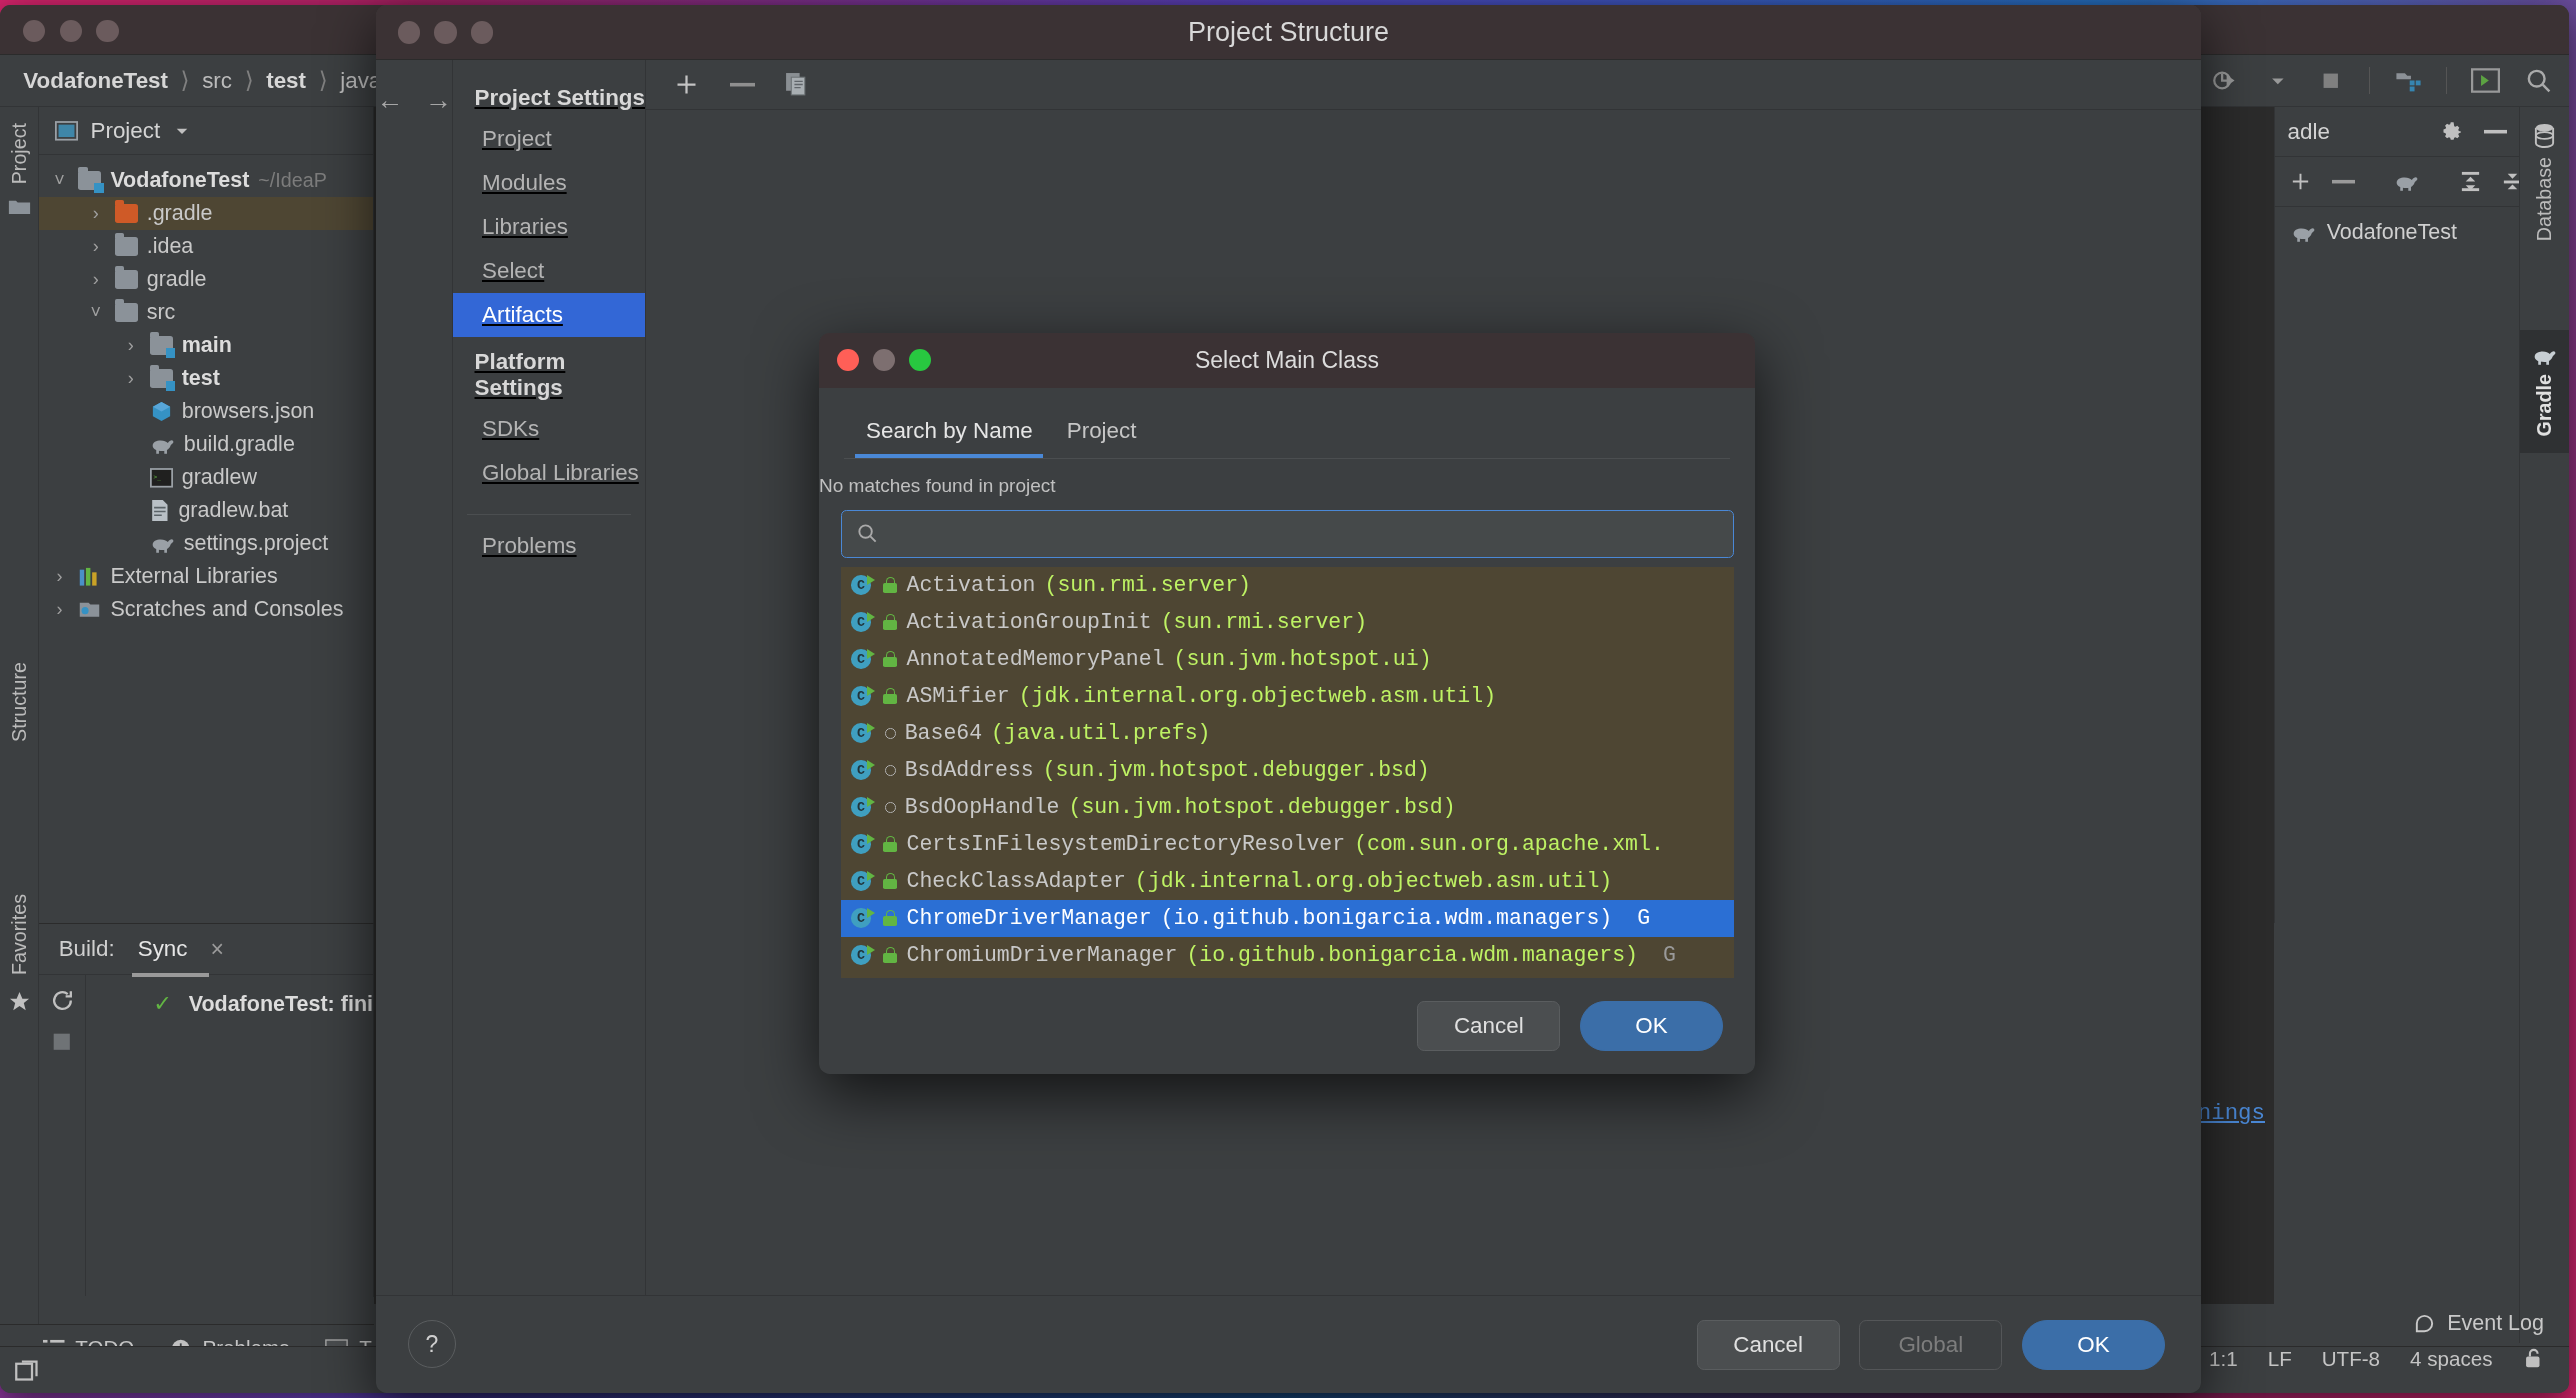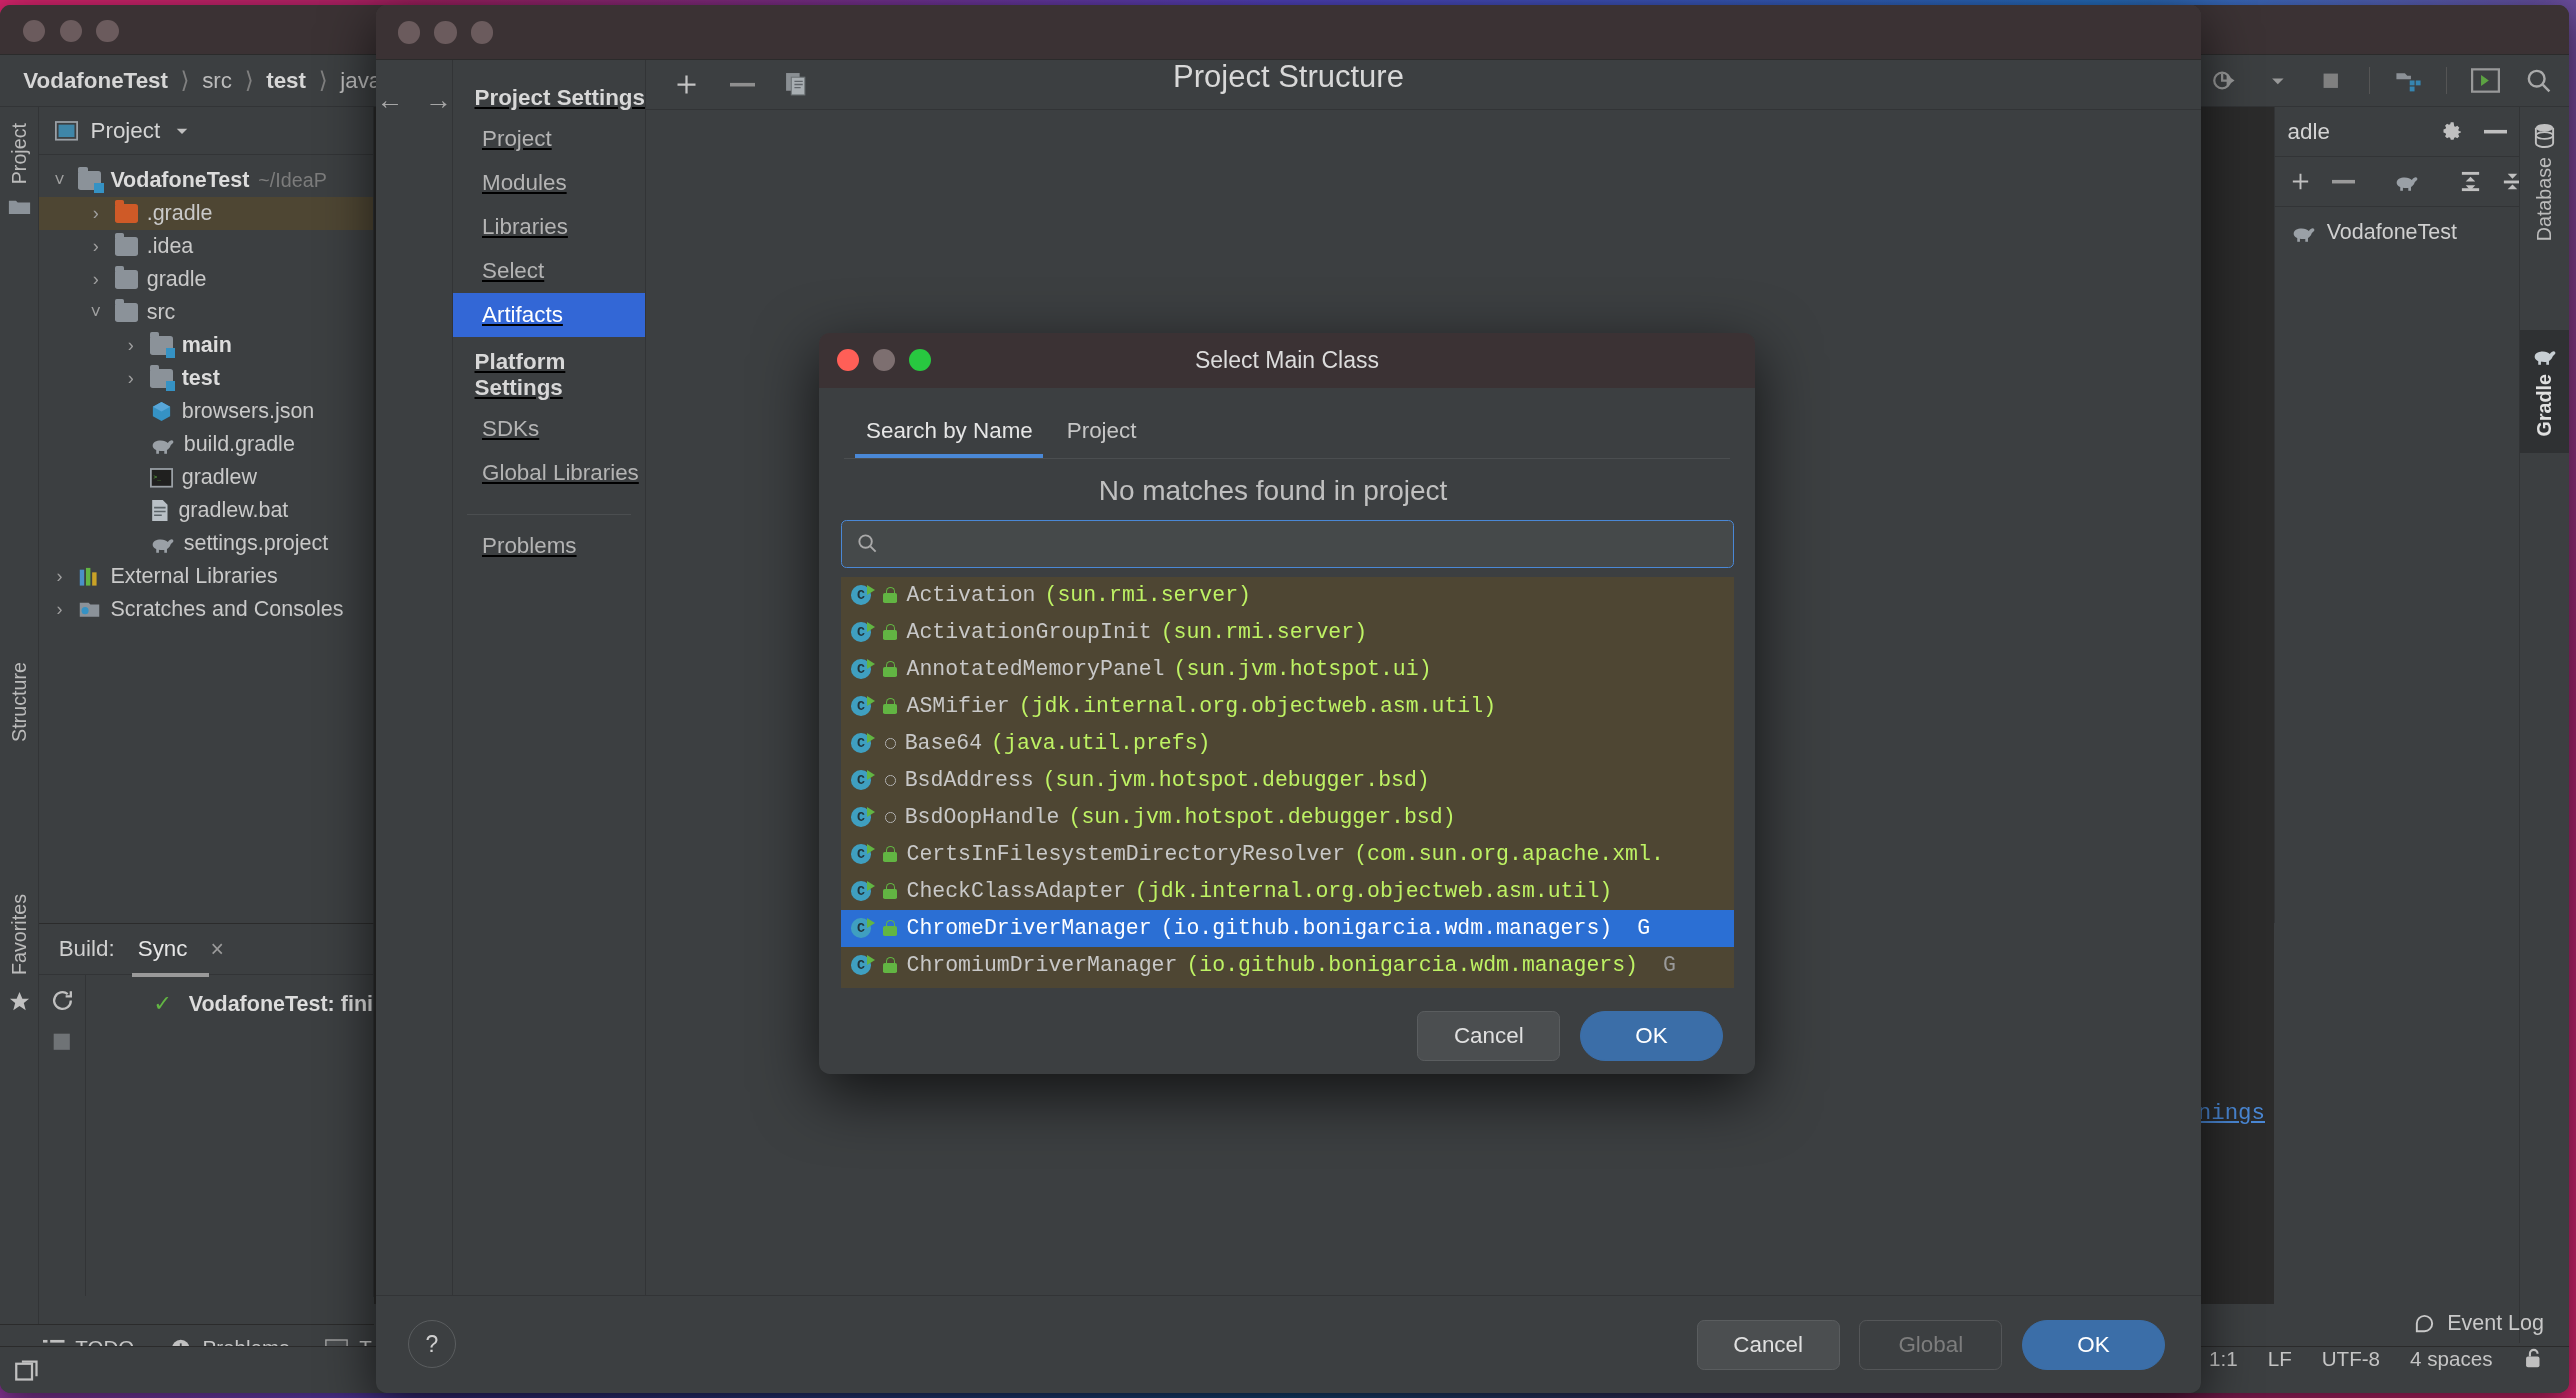--- a/index.html
+++ b/index.html
@@ -138,21 +138,21 @@
   .ps-window {
     position: absolute; left: 376px; top: 5.4px; width: 1825px; height: 1388px;
     background: #3c3f41; border-radius: 10.7px; overflow: hidden;
     box-shadow: 0 16px 54px rgba(0,0,0,.65);
   }
   .ps-titlebar { height: 55px; background:#3b3234; position:relative; border-bottom:0.9px solid #2b2b2b;}
   .ps-titlebar .traffic { left: 21.5px; top: 16px; }
   .ps-titlebar .dot { background:#6b5b5d; }
   .ps-title {
     position:absolute; left:0; right:0; top:0; height:55px; line-height:55px;
-    text-align:center; color:#d8d8d8; font-size: 31px; margin-top: 44px;
+    text-align:center; color:#d8d8d8; font-size: 27px;
   }
   .ps-body { position:absolute; left:0; top:55px; right:0; bottom:98px; display:flex; }
   .ps-nav { width: 77px; border-right:0.9px solid #323436; padding-top: 19.7px; display:flex; flex-direction:column; align-items:center; gap:0;}
   .nav-arrows { display:flex; gap: 21.5px; padding-top: 5.4px; }
   .ps-sidebar { width: 193px; border-right:0.9px solid #323436; padding-top: 12.5px; text-decoration: underline; }
   .ps-group { color:#d8d8d8; font-weight:bold; font-size:22.4px; padding: 12.5px 0 5.4px 21.5px; }
   .ps-item { color:#b4b4b4; font-size:22.4px; padding: 9px 0 9px 29px; }
   .ps-item.sel { background:#3367d6; color:#ffffff; }
   .ps-divider { height:0.9px; background:#4b4e50; margin: 19.7px 14.3px 9px 14.3px; }
   .ps-detail { flex:1; display:flex; flex-direction:column; }
@@ -184,21 +184,21 @@
   .smc-titlebar .traffic { left: 18px; top: 16px; gap: 13.4px; }
   .smc-titlebar .dot.red { background:#ff5f57; }
   .smc-titlebar .dot.yellow { background:#7d6f70; }
   .smc-titlebar .dot.green { background:#28c840; }
   .smc-title { position:absolute; left:0; right:0; top:0; height:55px; line-height:55px; text-align:center; color:#dcdcdc; font-size:23px; }
   .smc-tabs { display:flex; gap: 34px; padding: 30px 0 0 47px; }
   .smc-tab { color:#c6c6c6; font-size:22.4px; padding-bottom: 14.3px; position:relative; }
   .smc-tab.active { color:#e6e6e6; }
   .smc-tab.active::after { content:''; position:absolute; left:-10.7px; right:-10.7px; bottom:0; height: 4.5px; background:#4a88d6; }
   .smc-tabline { height:0.9px; background:#4b4e50; margin: 0 25px; }
-  .smc-nomatch { text-align:center; color:#c0c0c0; font-size:28px; padding: 16px 28px 0 0; }
+  .smc-nomatch { text-align:left; color:#c0c0c0; font-size:19px; padding: 16px 28px 0 0; }
   .smc-search {
     margin: 12.5px 21.5px 0 21.5px; height: 48px; border-radius:5.4px;
     border: 1.8px solid #4a88d6; background:#45494a; display:flex; align-items:center; padding-left: 14.3px; gap: 10.7px;
   }
   .smc-search input {
     flex:1; background:transparent; border:none; outline:none; color:#dcdcdc; font-size:21.5px;
     font-family:"Liberation Sans", sans-serif;
   }
   .smc-list { margin: 9px 21.5px 0 21.5px; height: 411px; background:#4e4633; overflow:hidden; }
   .smc-row {

